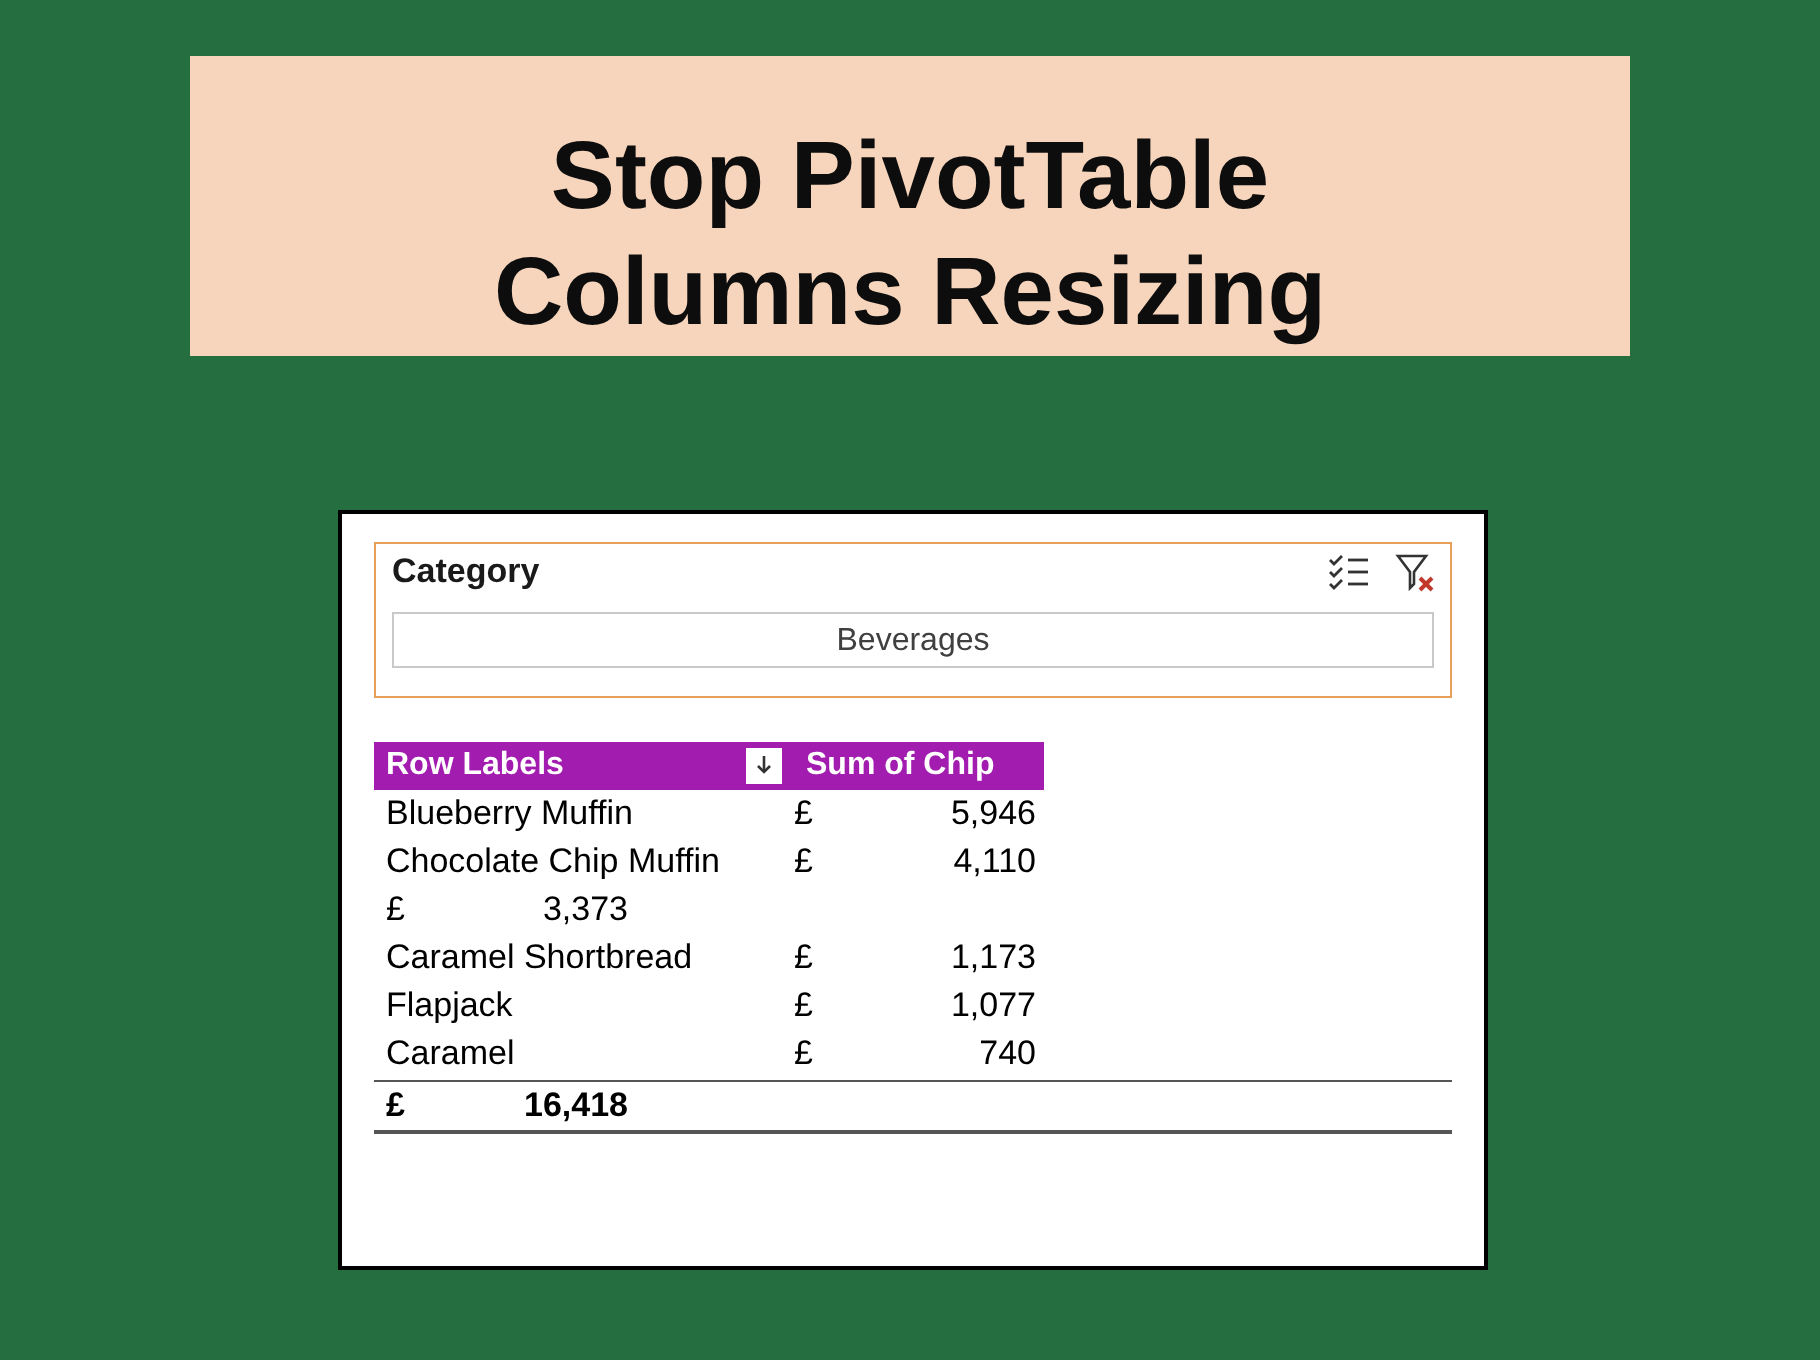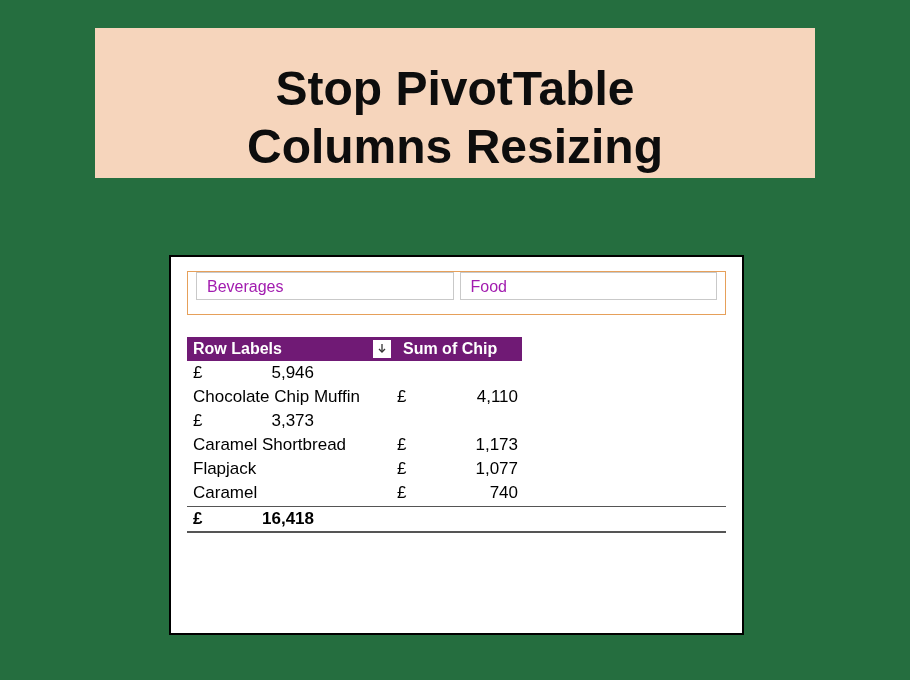--- a/index.html
+++ b/index.html
@@ -66,38 +66,38 @@
     display: flex;
     gap: 6px;
     padding: 0 8px;
   }
   .slicer-btn {
     flex: 1;
     border: 1px solid #c9c9c9;
     background: #ffffff;
     padding: 4px 10px;
     font-size: 16px;
-    text-align: left;
-    color: #a21caf;
+    text-align: center;
+    color: #404040;
     height: 28px;
     line-height: 20px;
   }
   .slicer-btn.selected {
     background: #f2b68f;
     border-color: #d68b55;
   }
   .pivot {
     margin-top: 22px;
     font-size: 17px;
   }
   .pivot-header {
     display: flex;
   }
   .ph-cell {
-    background: #701a75;
+    background: #a21caf;
     color: #ffffff;
     font-weight: 700;
     padding: 3px 6px;
     font-size: 16px;
   }
   .ph-rowlabels {
     width: 210px;
     display: flex;
     align-items: center;
     justify-content: space-between;
@@ -136,42 +136,64 @@
 <div class="title-box">
   <div class="title-text">
     <span>Stop PivotTable</span><br>
     <span>Columns Resizing</span>
   </div>
 </div>
 
 <div class="panel">
 
   <div class="slicer">
+    <div class="slicer-header">
+      <span class="slicer-title">Category</span>
+      <div class="slicer-icons">
+        <span>
+          <svg width="22" height="18" viewBox="0 0 22 18">
+            <path d="M2 3 L4 5 L8 1" stroke="#333" stroke-width="1.4" fill="none"></path>
+            <line x1="11" y1="3" x2="21" y2="3" stroke="#333" stroke-width="1.4"></line>
+            <path d="M2 9 L4 11 L8 7" stroke="#333" stroke-width="1.4" fill="none"></path>
+            <line x1="11" y1="9" x2="21" y2="9" stroke="#333" stroke-width="1.4"></line>
+            <path d="M2 15 L4 17 L8 13" stroke="#333" stroke-width="1.4" fill="none"></path>
+            <line x1="11" y1="15" x2="21" y2="15" stroke="#333" stroke-width="1.4"></line>
+          </svg>
+        </span>
+        <span>
+          <svg width="20" height="20" viewBox="0 0 20 20">
+            <path d="M2 2 H16 L10 10 V16 L8 18 V10 Z" fill="none" stroke="#333" stroke-width="1.3"></path>
+            <line x1="13" y1="13" x2="19" y2="19" stroke="#c0392b" stroke-width="2"></line>
+            <line x1="19" y1="13" x2="13" y2="19" stroke="#c0392b" stroke-width="2"></line>
+          </svg>
+        </span>
+      </div>
+    </div>
     <div class="slicer-buttons">
       <div class="slicer-btn">Beverages</div>
-      <div class="slicer-btn">Food</div>
     </div>
   </div>
 
   <div class="pivot">
     <div class="pivot-header">
       <div class="ph-cell ph-rowlabels">
         <span>Row Labels</span>
         <span class="dropdown-icon">
           <svg width="14" height="14" viewBox="0 0 14 14">
             <line x1="7" y1="2" x2="7" y2="9" stroke="#333" stroke-width="1.3"></line>
             <path d="M4 7 L7 10 L10 7" stroke="#333" stroke-width="1.3" fill="none"></path>
           </svg>
         </span>
       </div>
       <div class="ph-cell ph-sum">Sum of Chip</div>
     </div>
 
     <div class="pivot-body">
       <div class="row">
+        <span class="c-label">Blueberry Muffin</span>
         <span class="c-cur">£</span>
         <span class="c-val">5,946</span>
       </div>
       <div class="row">
         <span class="c-label">Chocolate Chip Muffin</span>
         <span class="c-cur">£</span>
         <span class="c-val">4,110</span>
       </div>
       <div class="row">
         <span class="c-cur">£</span>

